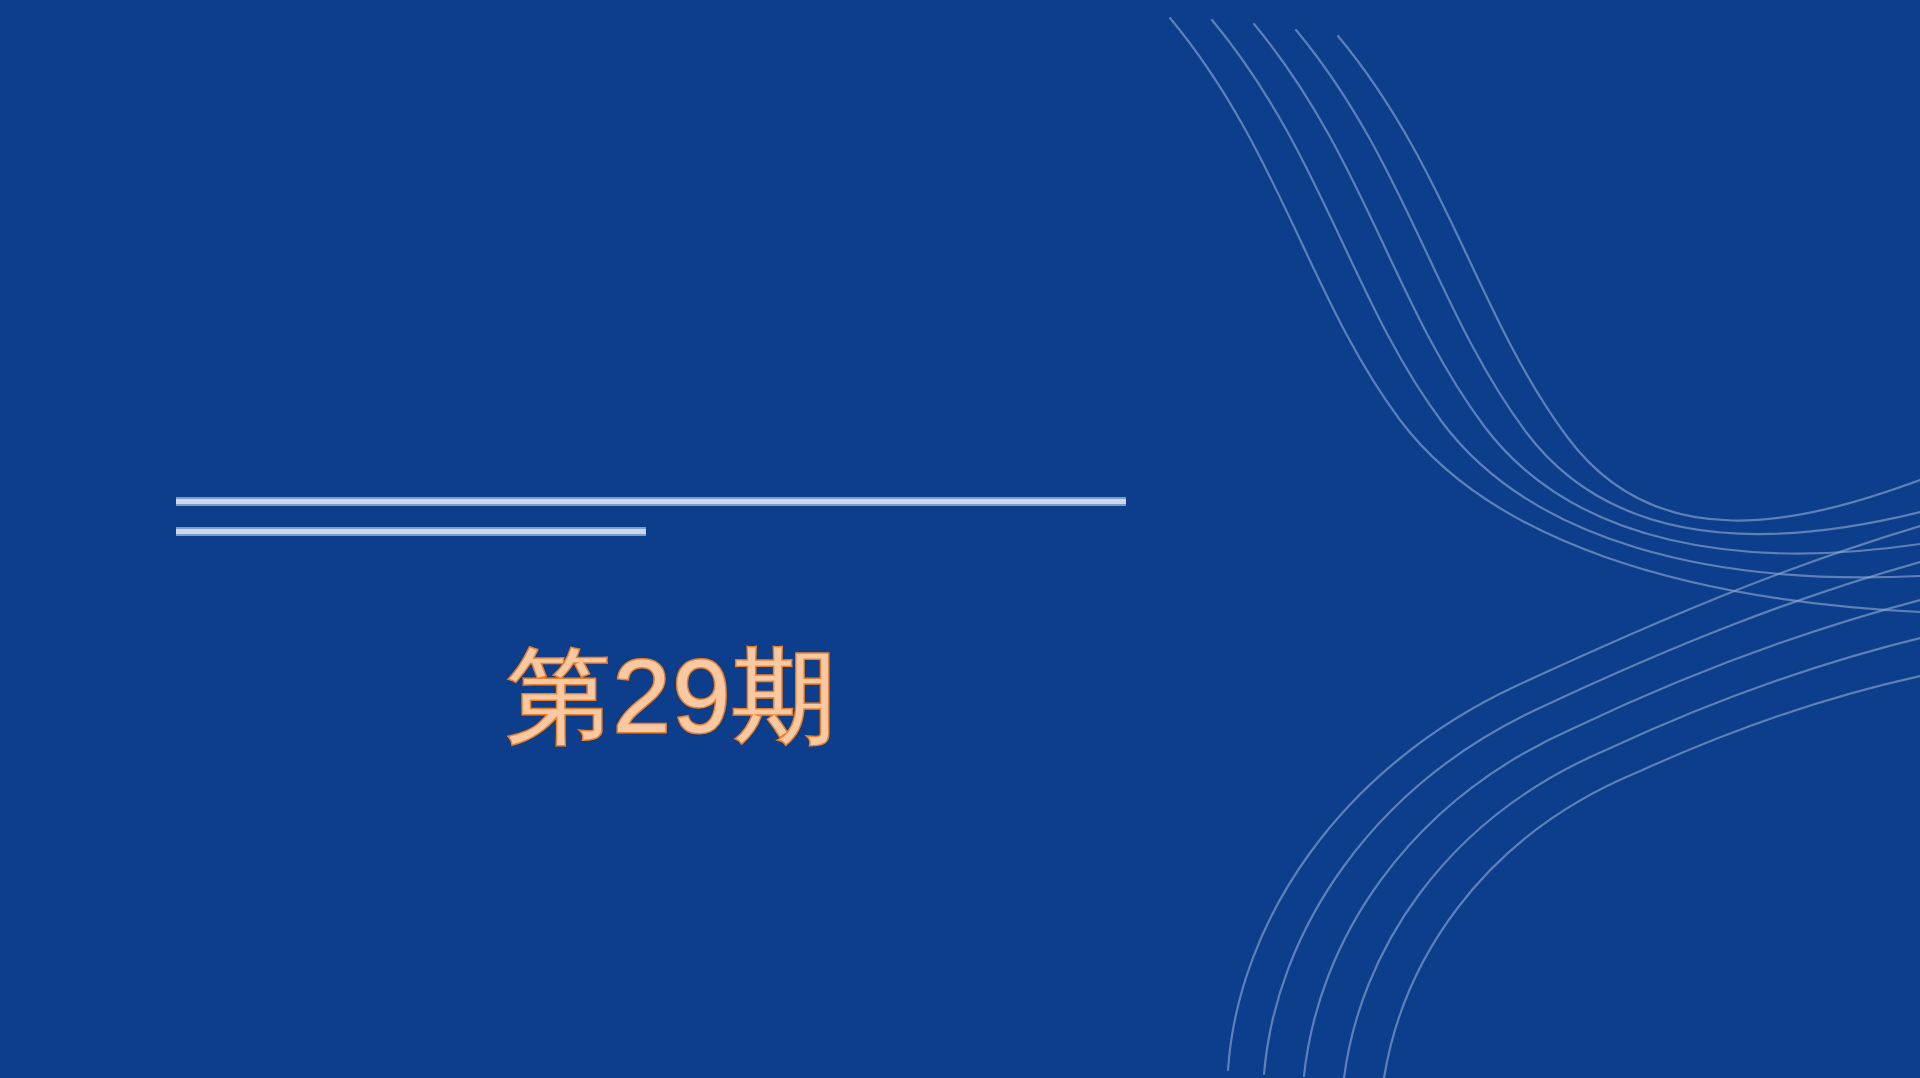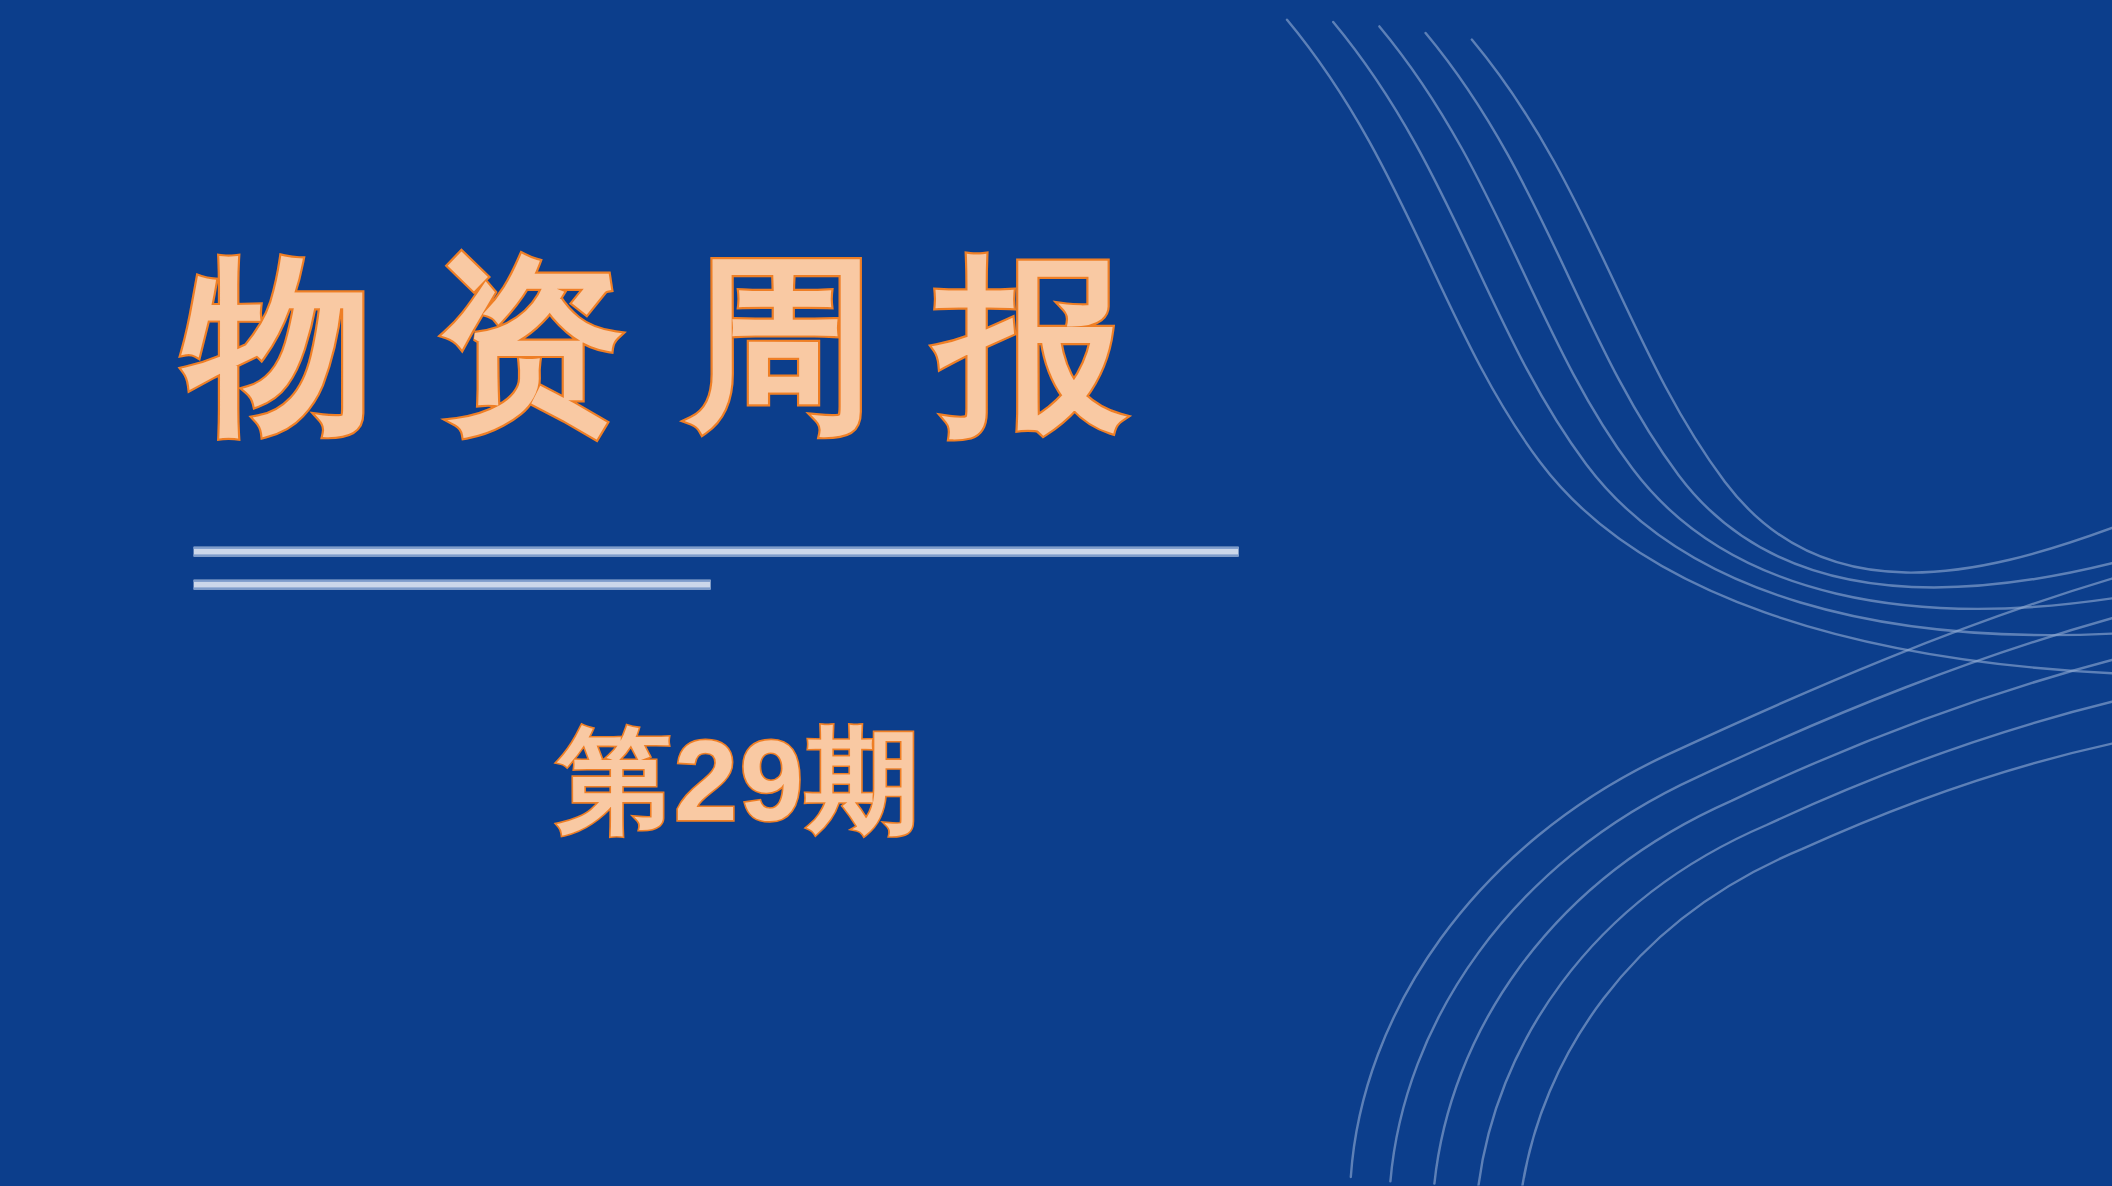--- a/index.html
+++ b/index.html
@@ -87,24 +87,24 @@
 
   
   .subtitle-block {
     position: absolute;
     left: 0;
     top: 638px;
     width: 1345px;
     text-align: center;
   }
   .subtitle {
-    margin: 14px;
+    margin: 0;
     display: inline-block;
     font-size: 104px;
-    font-weight: 700;
+    font-weight: 400;
     line-height: 1.12;
     letter-spacing: 2px;
     color: #f9c9a3;
     -webkit-text-stroke: 3px #ef7f26;
     paint-order: stroke fill;
     white-space: nowrap;
     text-shadow: 0 0 2px rgba(239,127,38,0.5);
   }
 </style>
 </head>
@@ -125,23 +125,20 @@
   <div class="deco deco-br">
     <svg viewBox="0 0 700 560" preserveAspectRatio="none">
       <path class="wave-path" d="M 8 552 C 18 404 120 250 296 168 C 430 106 560 50 700 8"></path>
       <path class="wave-path" d="M 44 556 C 56 414 152 266 324 188 C 452 128 572 80 700 44"></path>
       <path class="wave-path" d="M 84 558 C 98 424 186 284 354 210 C 476 152 586 112 700 82"></path>
       <path class="wave-path" d="M 124 560 C 140 436 222 302 386 232 C 502 178 602 144 700 120"></path>
       <path class="wave-path" d="M 164 560 C 182 448 258 320 418 254 C 528 204 618 176 700 158"></path>
     </svg>
   </div>
 
-  <div class="title-block">
-    <h1 class="main-title">物资周报</h1>
-  </div>
 
   <div class="rules">
     <div class="rule rule-long"></div>
     <div class="rule rule-short"></div>
   </div>
 
   <div class="subtitle-block">
     <h2 class="subtitle">第29期</h2>
   </div>
 

